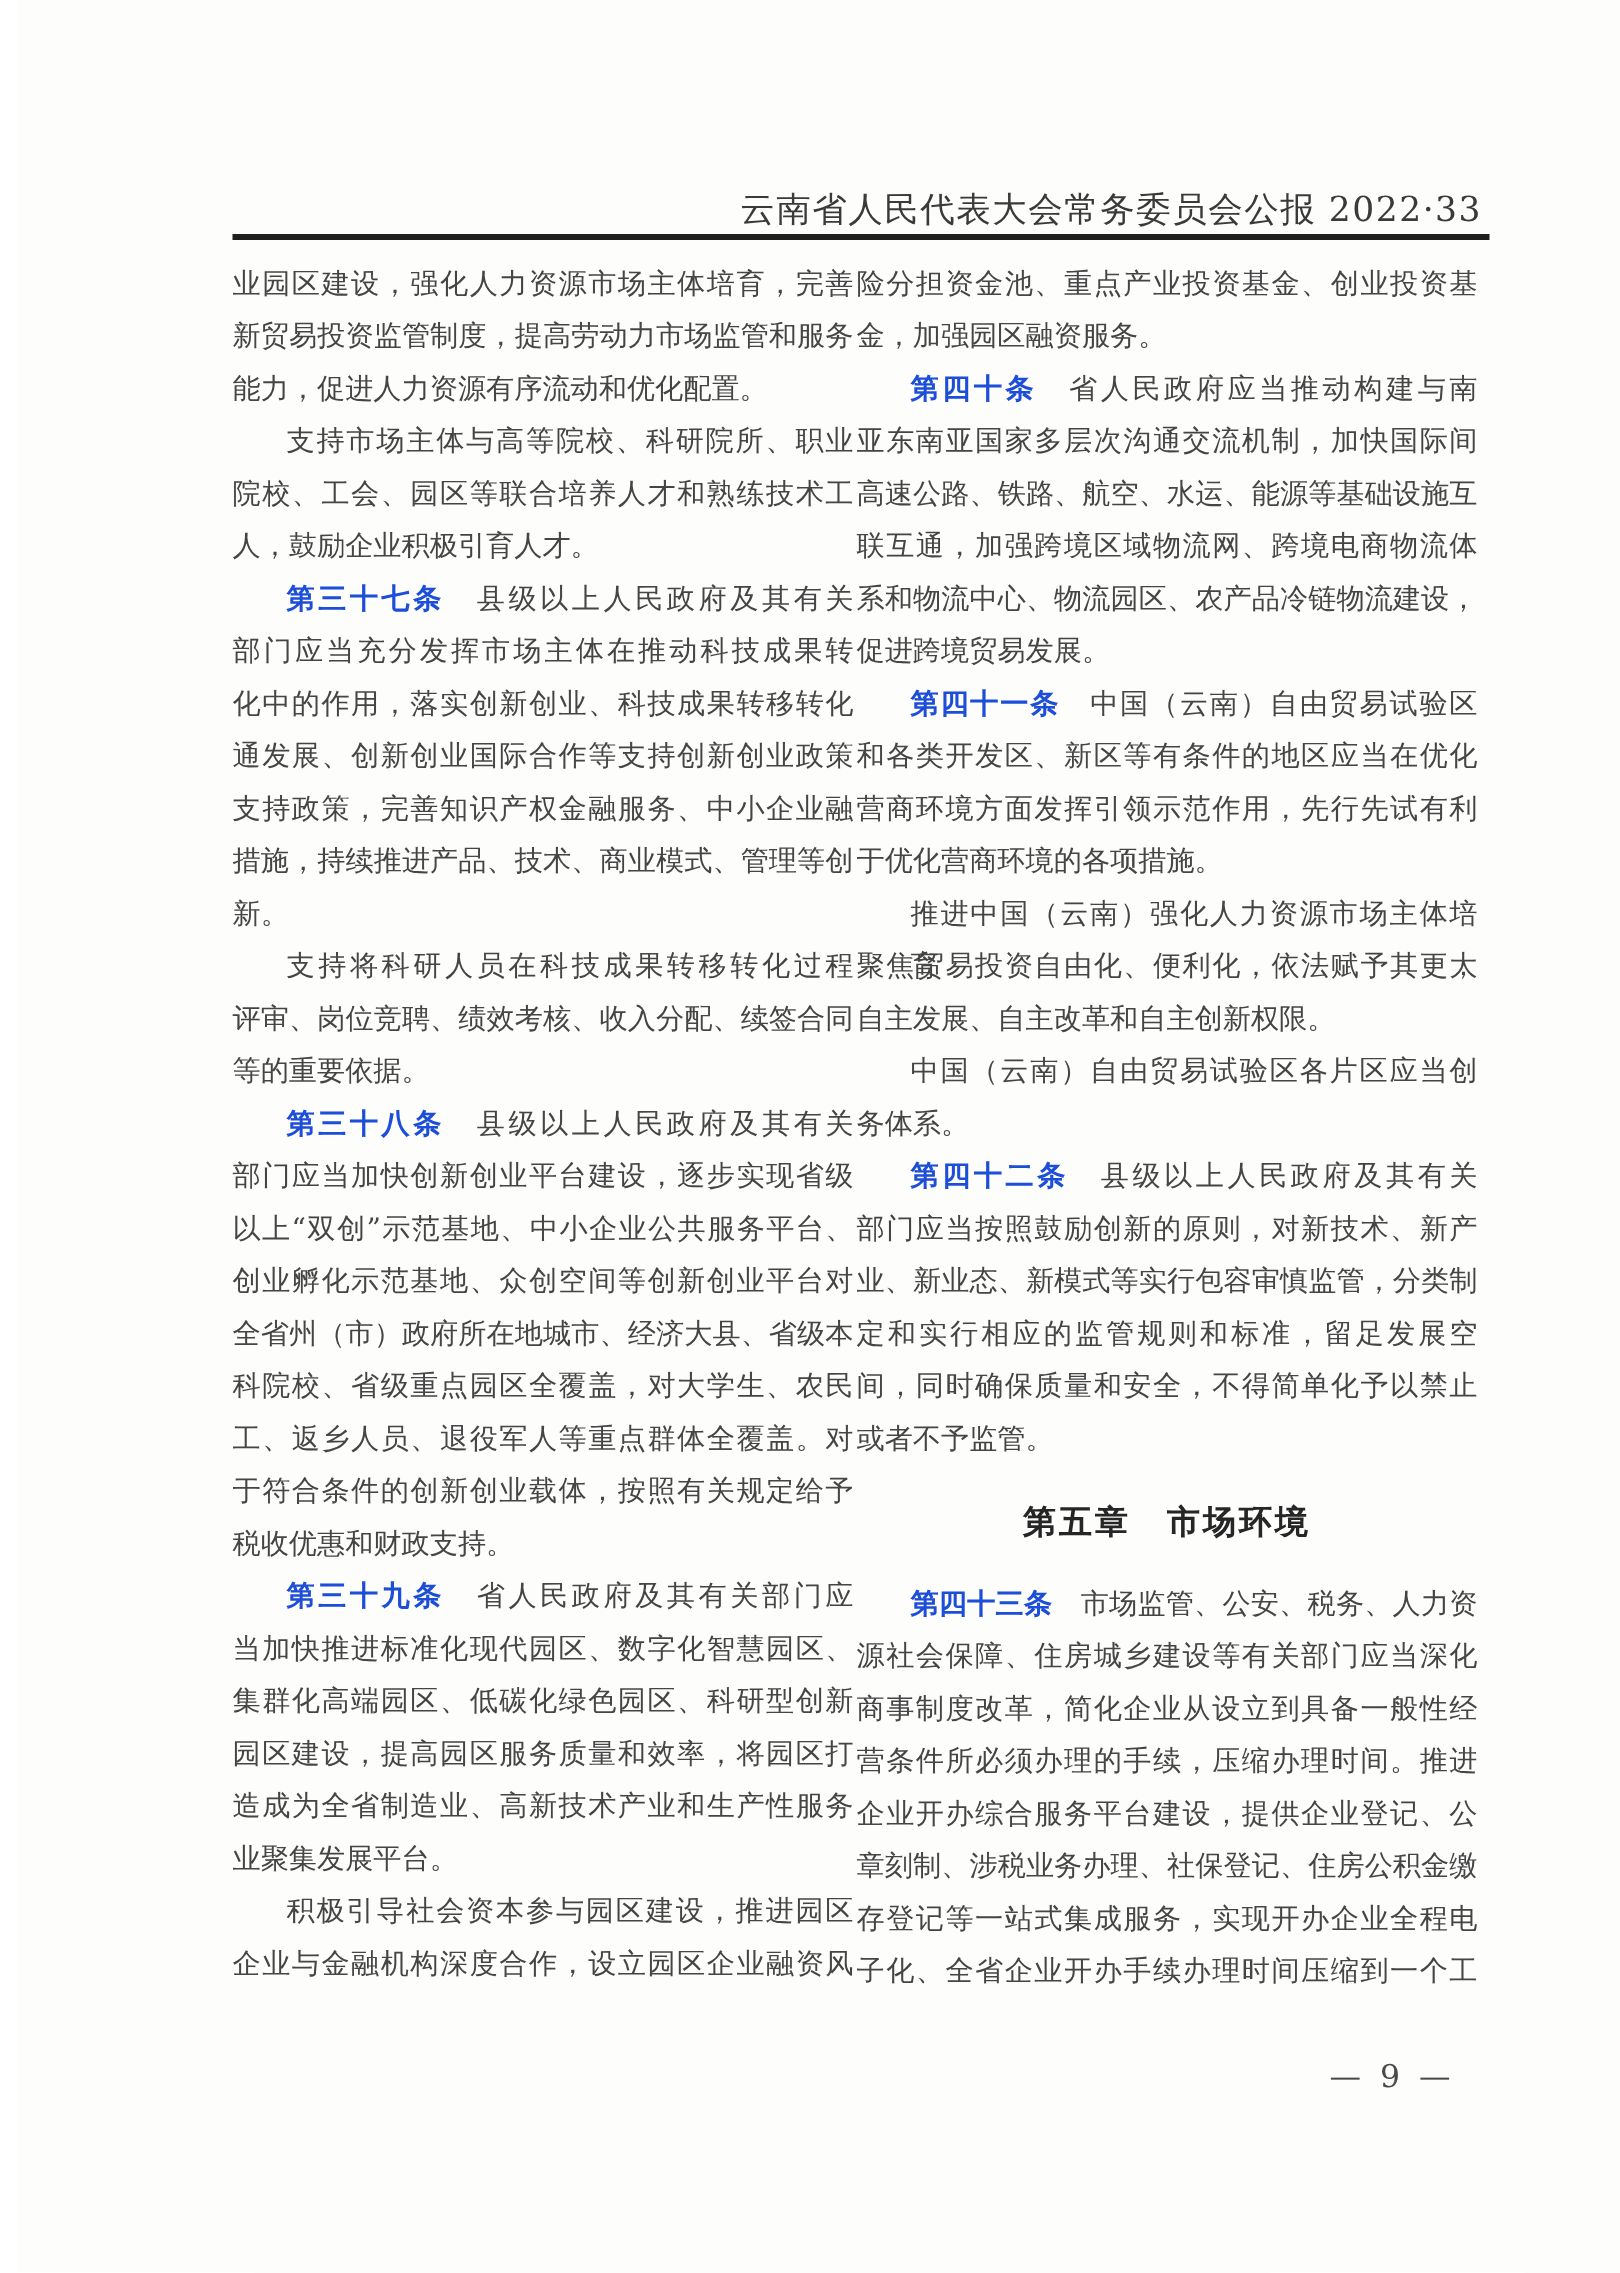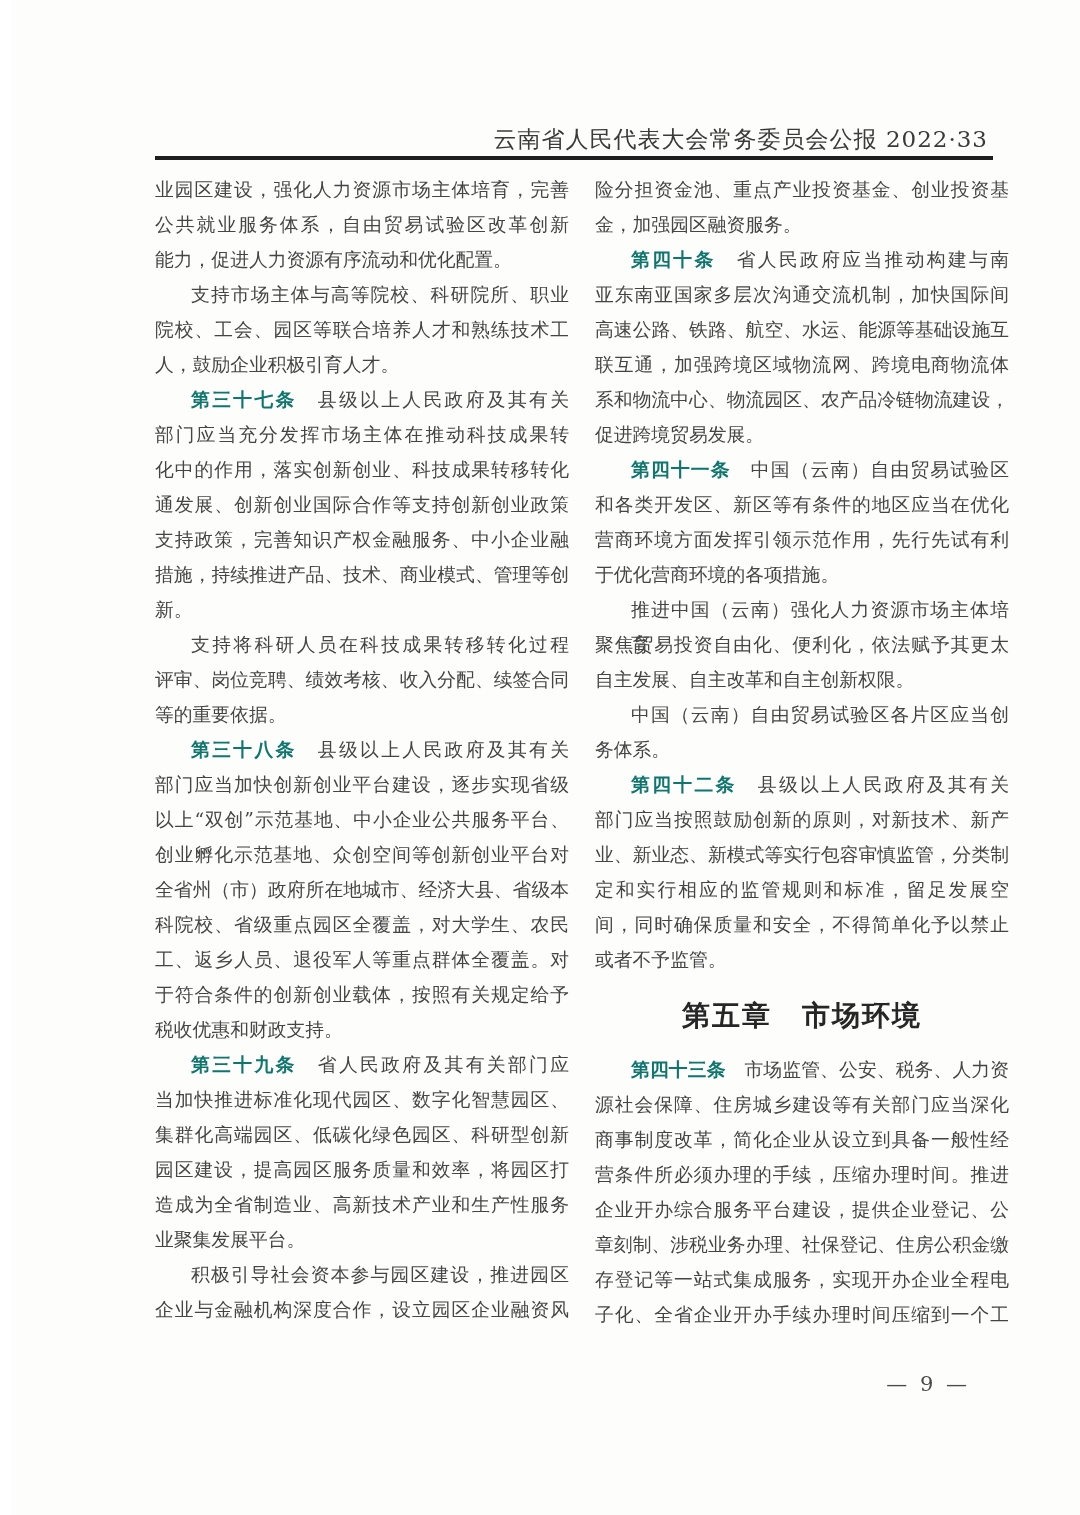--- a/index.html
+++ b/index.html
@@ -23,48 +23,48 @@
   .rule{
     position:absolute;
     top:156px;left:143px;
     width:838px;height:4px;
     background:#1f1f1f;
   }
   .columns{
     position:absolute;
     top:172px;left:143px;
     display:flex;
-    gap:26px;
+    gap:2px;
   }
   .col{width:414px;}
   .line{
     height:35px;
     line-height:35px;
     font-size:18.8px;
     color:#454545;
     text-align:left;
     white-space:nowrap;
   }
   .line.fill{
     white-space:normal;
     text-align:justify;
     text-align-last:justify;
     text-justify:inter-character;
   }
   .line.ind{padding-left:36px;}
   .line b{
     font-weight:bold;
-    color:#0f766e;
+    color:#1d4ed8;
   }
   .chapter-heading{
     height:33px;
     line-height:33px;
     margin:22px 0 20px 0;
     text-align:center;
-    font-size:28px;
+    font-size:22px;
     font-weight:bold;
     color:#262626;
     letter-spacing:2px;
   }
   .pagenum{
     position:absolute;
     top:1372px;right:122px;
     font-size:21px;
     letter-spacing:3px;
     color:#4a4a4a;
@@ -75,21 +75,21 @@
 <body>
 
 <div class="page">
   <span class="header-title">云南省人民代表大会常务委员会公报 2022·33</span>
 
   <div class="rule"></div>
 
   <div class="columns">
     <div class="col" id="col-left">
         <div class="line fill">业园区建设，强化人力资源市场主体培育，完善</div>
-        <div class="line fill">公共就业服务体系，自由贸易试验区改革创新</div>
+        <div class="line fill">新贸易投资监管制度，提高劳动力市场监管和服务</div>
         <div class="line">能力，促进人力资源有序流动和优化配置。</div>
         <div class="line fill ind">支持市场主体与高等院校、科研院所、职业</div>
         <div class="line fill">院校、工会、园区等联合培养人才和熟练技术工</div>
         <div class="line">人，鼓励企业积极引育人才。</div>
         <div class="line fill ind"><b>第三十七条</b>　县级以上人民政府及其有关</div>
         <div class="line fill">部门应当充分发挥市场主体在推动科技成果转</div>
         <div class="line fill">化中的作用，落实创新创业、科技成果转移转化</div>
         <div class="line fill">通发展、创新创业国际合作等支持创新创业政策</div>
         <div class="line fill">支持政策，完善知识产权金融服务、中小企业融</div>
         <div class="line fill">措施，持续推进产品、技术、商业模式、管理等创</div>

